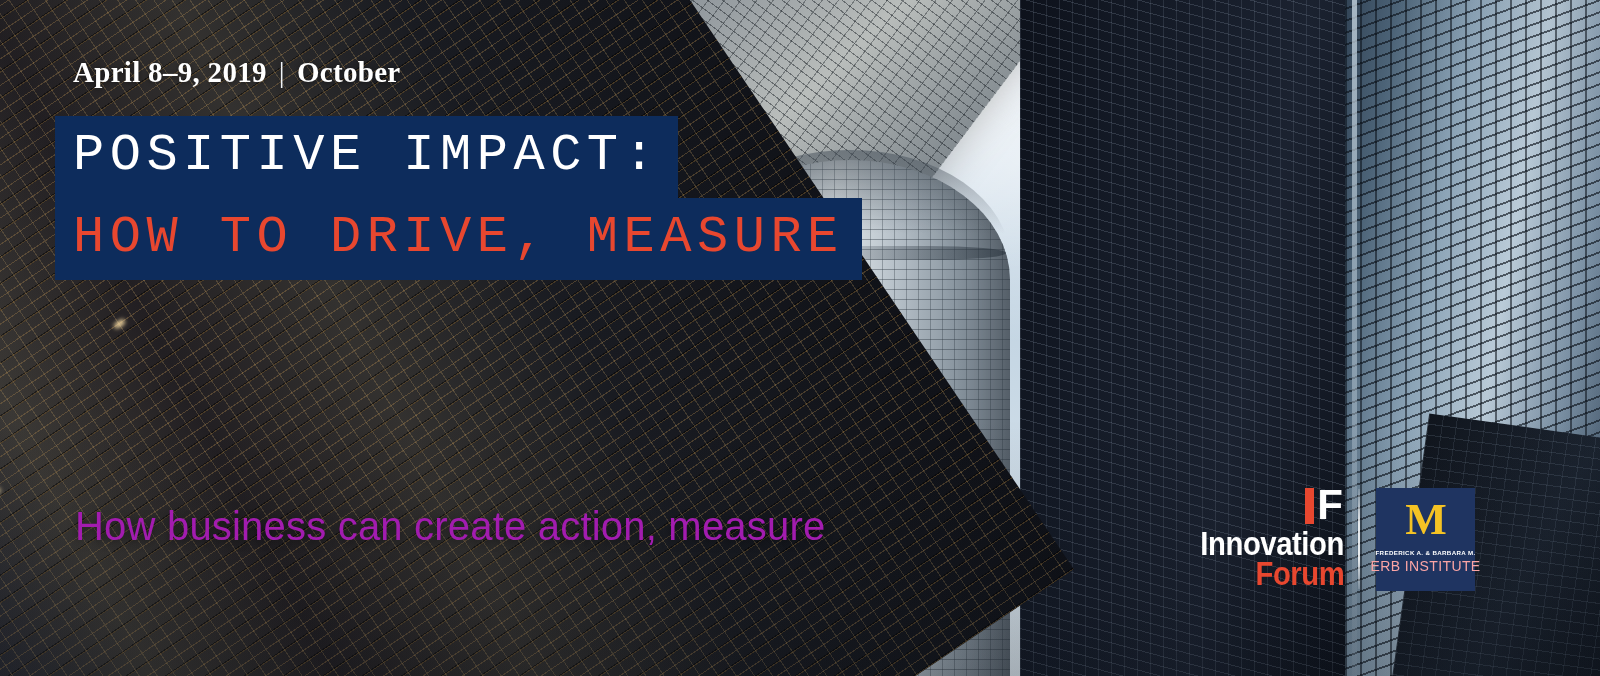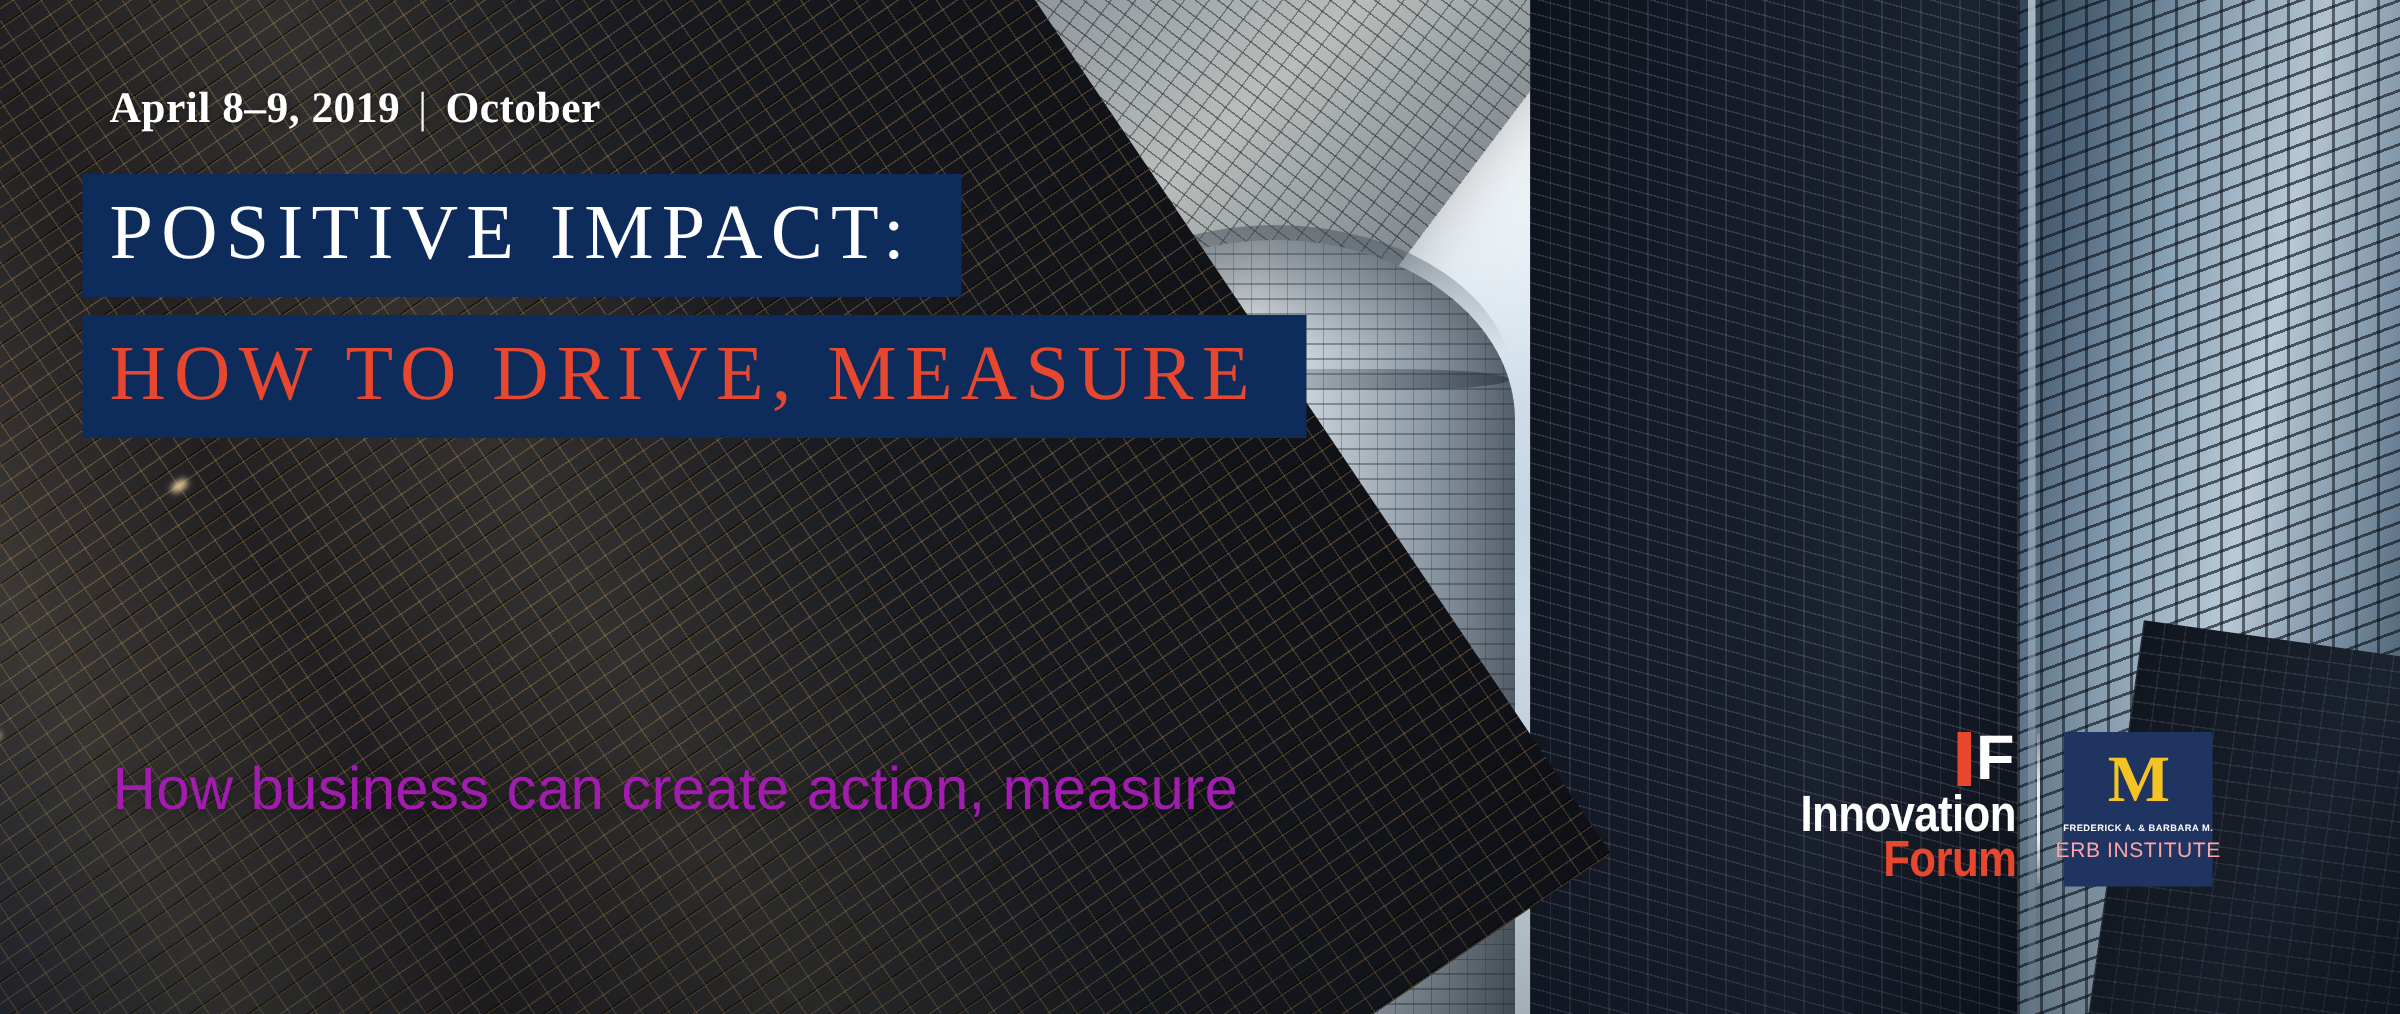--- a/index.html
+++ b/index.html
@@ -166,30 +166,30 @@
   .eyebrow .sep{
     display:inline-block;padding:0 12px;font-weight:400;color:#f2f5f8;
   }
 
   .headline{position:absolute;left:55px;top:116px;}
   .hl-row{display:block;}
   .bar{
     display:inline-block;
     background:#0d2c5c;
     color:#ffffff;
-    font-family:Liberation Serif, serif;
+    font-family:Liberation Mono, monospace;
     font-weight:400;
     font-size:52px;
     line-height:1;
     letter-spacing:5.5px;
-    padding:14px 32px 16px 18px;
+    padding:14px 18px 16px 18px;
     white-space:nowrap;
   }
   .bar.red{color:#e8472f;}
-  .hl-row + .hl-row{margin-top:12px;}
+  .hl-row + .hl-row{}
 
   .subhead{
     position:absolute;left:75px;top:496px;
     font-family:"Liberation Sans",sans-serif;
     font-weight:300;
     font-size:40px;
     line-height:1.52;
     color:#a21caf;
     letter-spacing:.2px;
     text-shadow:0 2px 10px rgba(0,0,0,.5);

